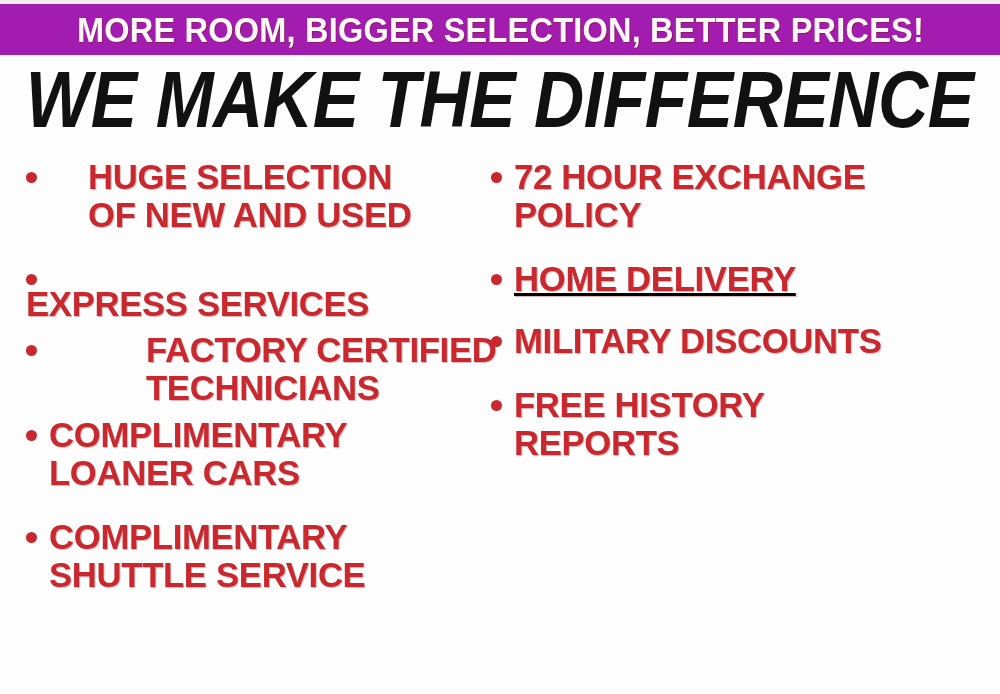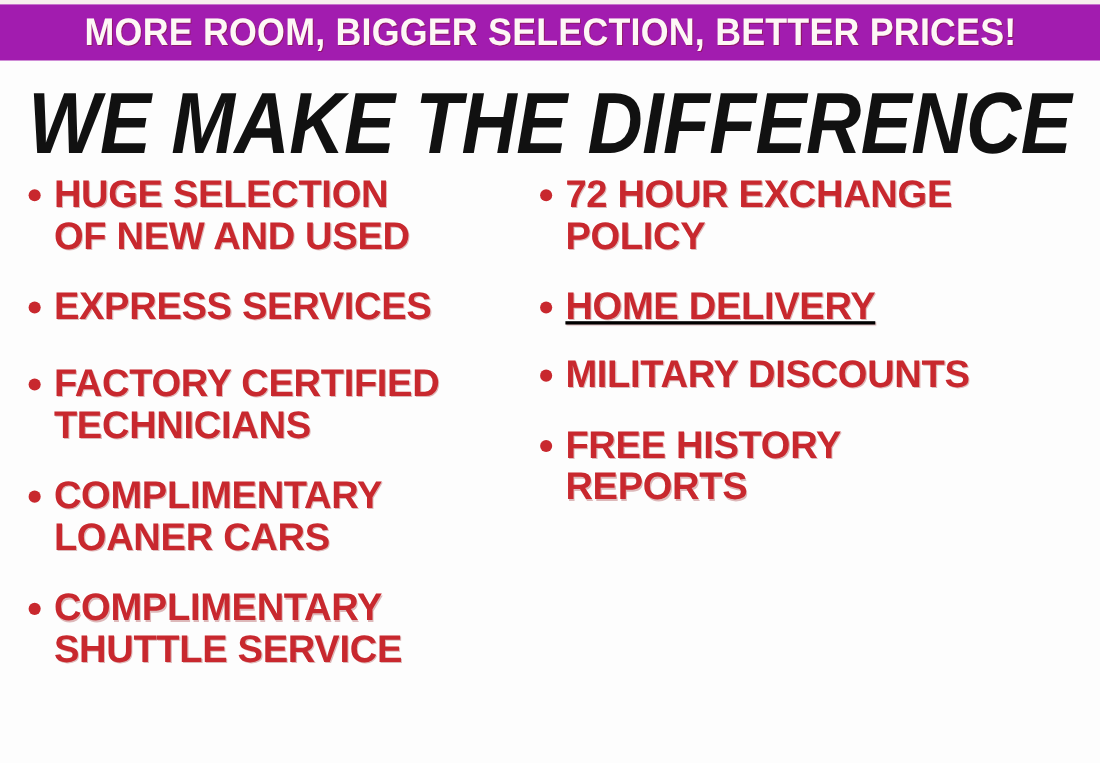--- a/index.html
+++ b/index.html
@@ -58,21 +58,21 @@
   }
 
   
   .title-wrap {
     position: absolute;
     top: 58px;
     left: 0;
     width: 1000px;
     height: 96px;
     display: flex;
-    align-items: flex-end;
+    align-items: flex-start;
     justify-content: center;
     overflow: hidden;
   }
   .title-text {
     color: #111111;
     font-family: "Liberation Sans Narrow", "Liberation Sans", sans-serif;
     font-weight: bold;
     font-style: italic;
     font-size: 79px;
     line-height: 84px;
@@ -123,23 +123,23 @@
     font-weight: bold;
     font-size: 35px;
     line-height: 38px;
     letter-spacing: -0.3px;
     text-shadow: 1px 1px 0 rgba(150,30,34,0.30);
   }
   .col-left .bullet-label  { transform: scaleX(0.99); transform-origin: left center; }
   .col-right .bullet-label { transform: scaleX(0.99); transform-origin: left center; }
 
   
-  .col-left  .bullet-item:nth-child(1) { margin-bottom: 26px; }
-  .col-left  .bullet-item:nth-child(2) { margin-bottom: 32px; }
-  .col-left  .bullet-item:nth-child(3) { margin-bottom: 26px; }
+  .col-left  .bullet-item:nth-child(1) { margin-bottom: 26px; gap: 39px; }
+  .col-left  .bullet-item:nth-child(2) { margin-bottom: 8px; flex-direction: column; }
+  .col-left  .bullet-item:nth-child(3) { margin-bottom: 9px; justify-content: space-between; }
   .col-left  .bullet-item:nth-child(4) { margin-bottom: 26px; }
 
   .col-right .bullet-item:nth-child(1) { margin-bottom: 26px; }
   .col-right .bullet-item:nth-child(2) { margin-bottom: 24px; text-decoration: underline; }
   .col-right .bullet-item:nth-child(3) { margin-bottom: 26px; }
   .col-right .bullet-item:nth-child(4) { margin-bottom: 24px; }
   .col-right .bullet-item:nth-child(5) { margin-bottom: 26px; }
 </style>
 </head>
 <body>

